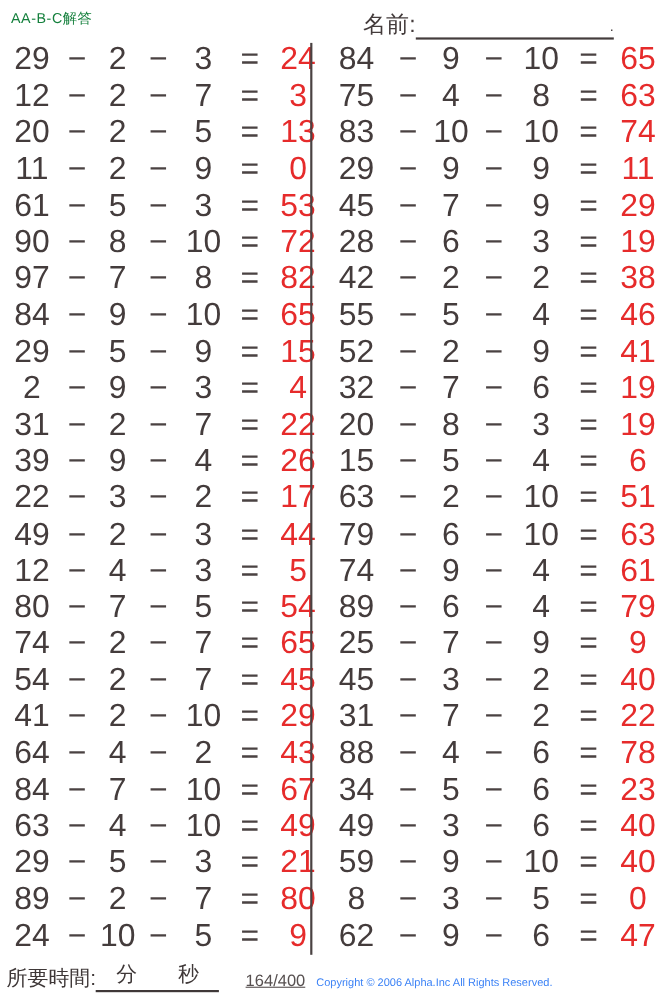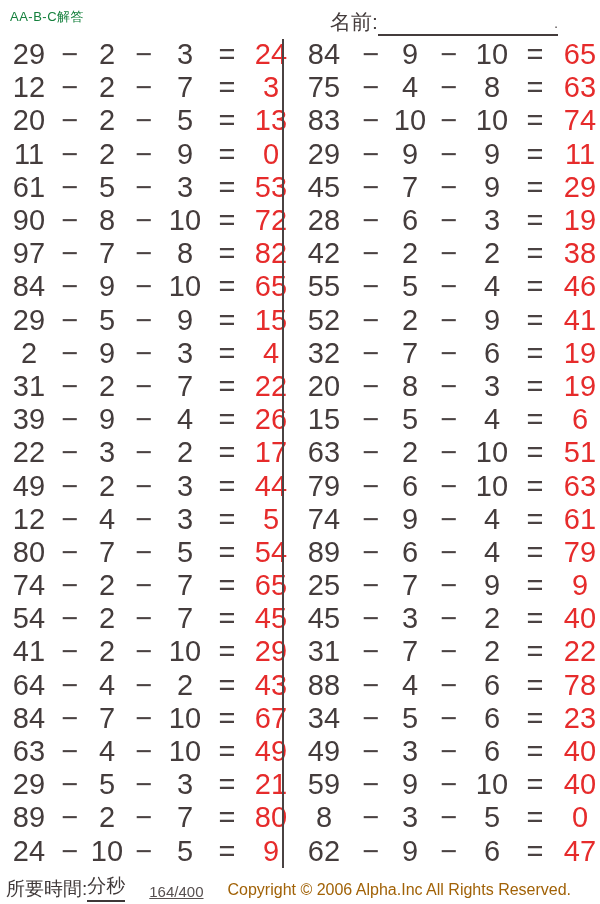--- a/index.html
+++ b/index.html
@@ -94,23 +94,23 @@
   }
   .page-indicator {
     margin-left: 24px;
     font-size: 15px;
     color: #575050;
     padding-bottom: 2px;
     white-space: nowrap;
     text-decoration: underline;
   }
   .copyright {
-    margin-left: 24px;
-    font-size: 16px;
-    color: #a16207;
+    margin-left: 10px;
+    font-size: 10px;
+    color: #3b82f6;
     padding-bottom: 3px;
     white-space: nowrap;
   }
 </style>
 </head>
 <body>
 
 <div class="sheet-title">AA-B-C解答</div>
 
 <div class="name-area">

